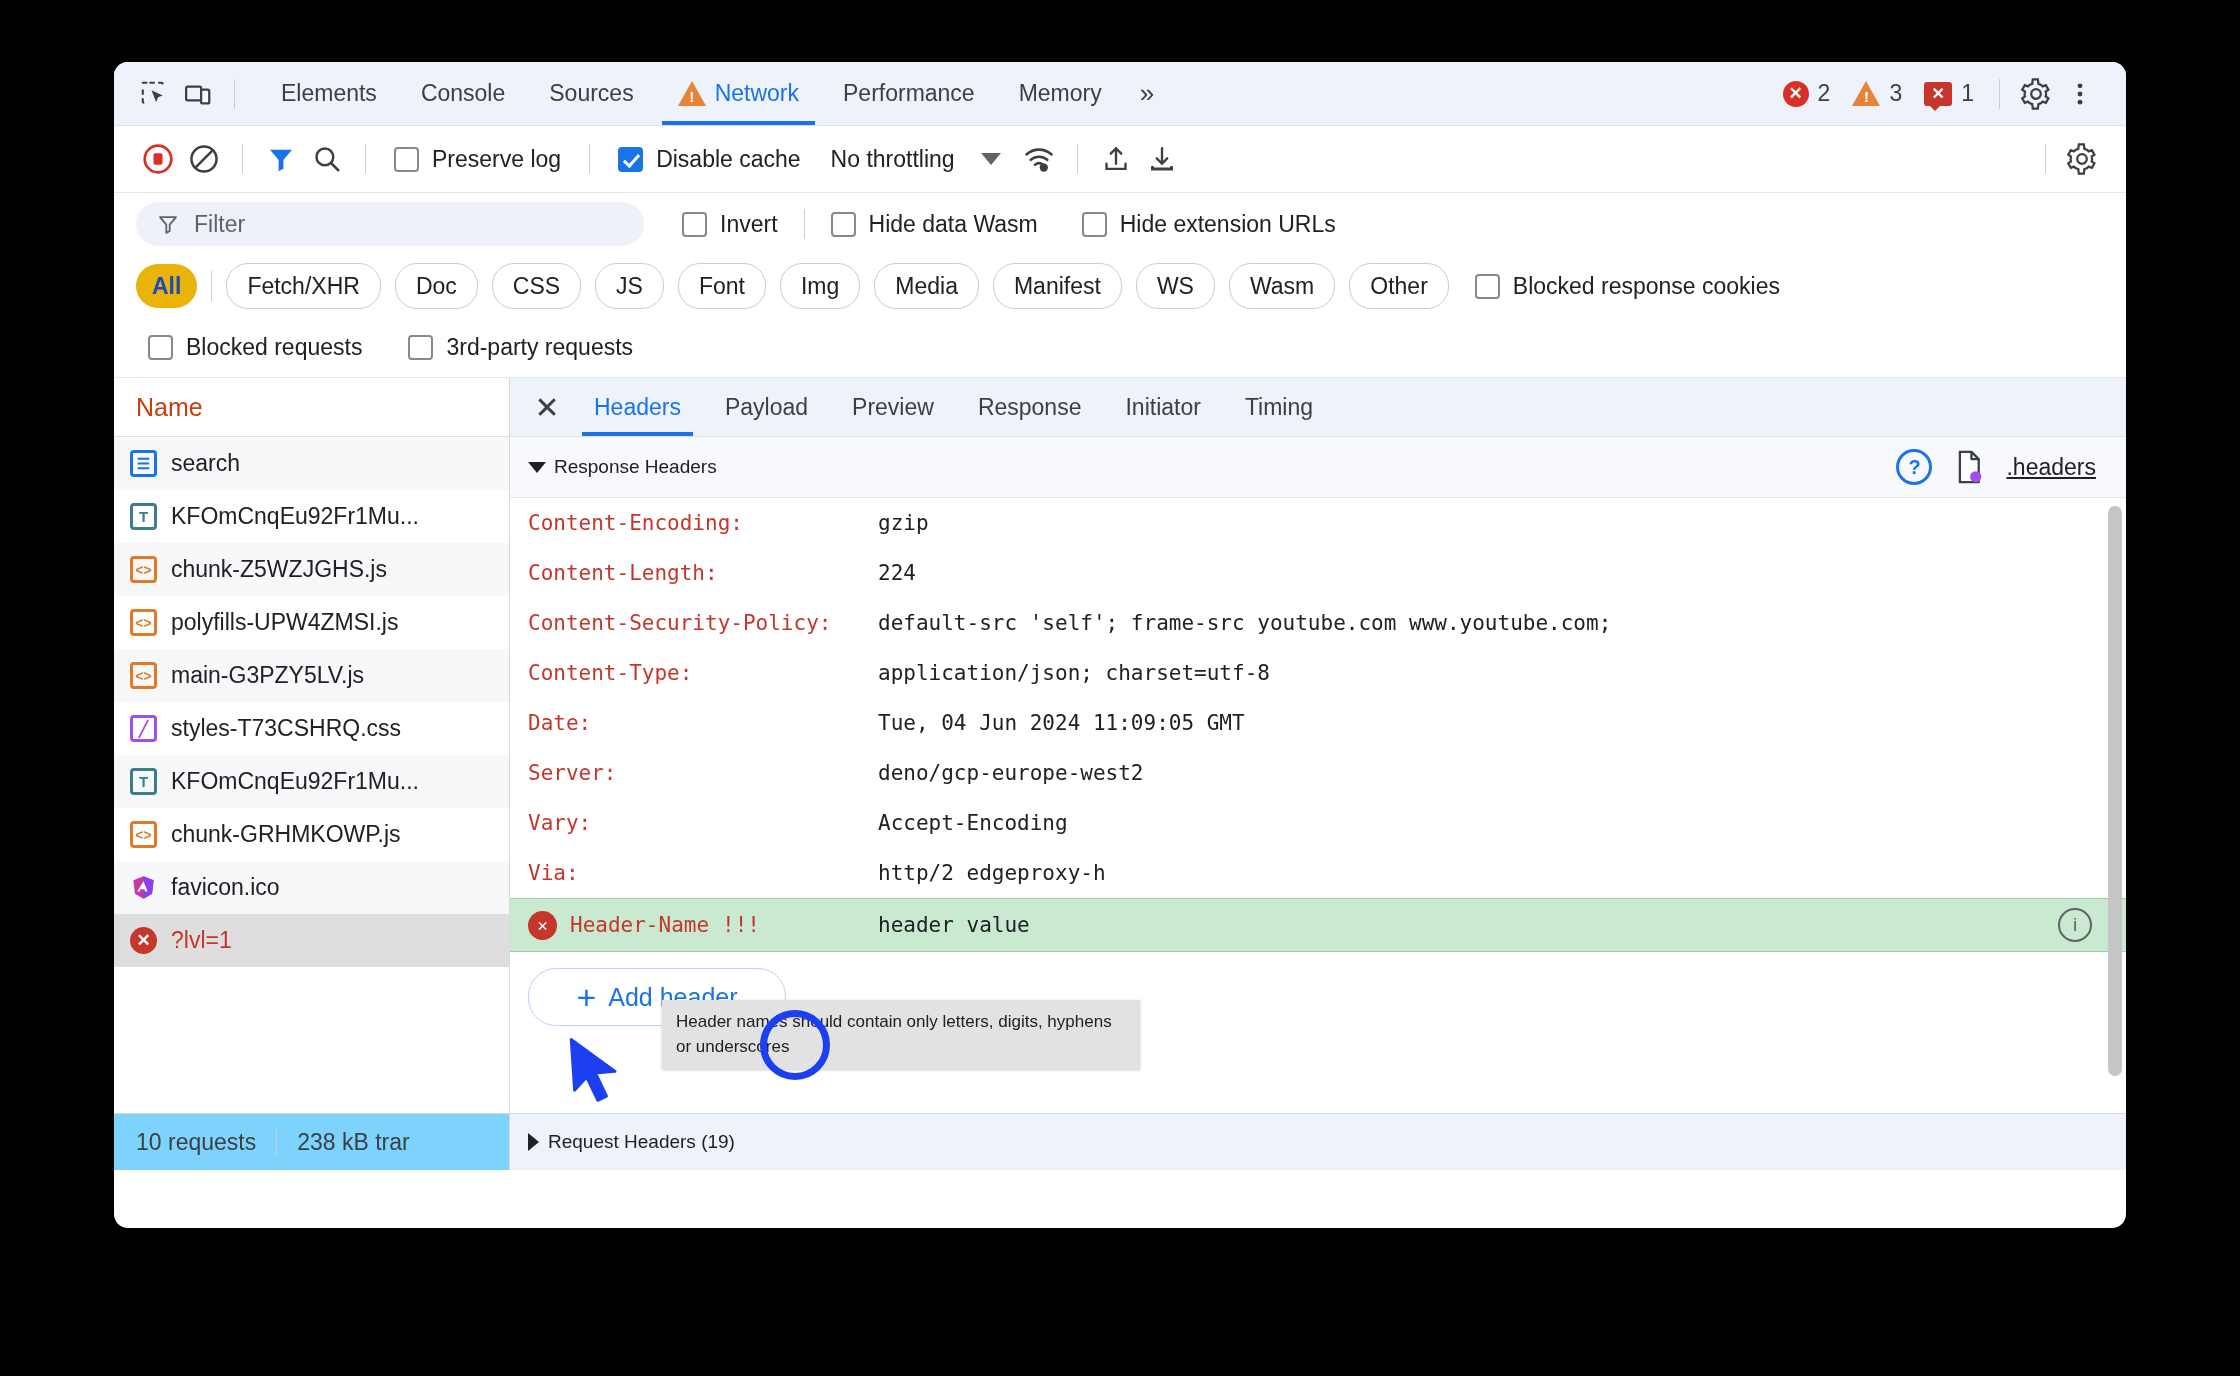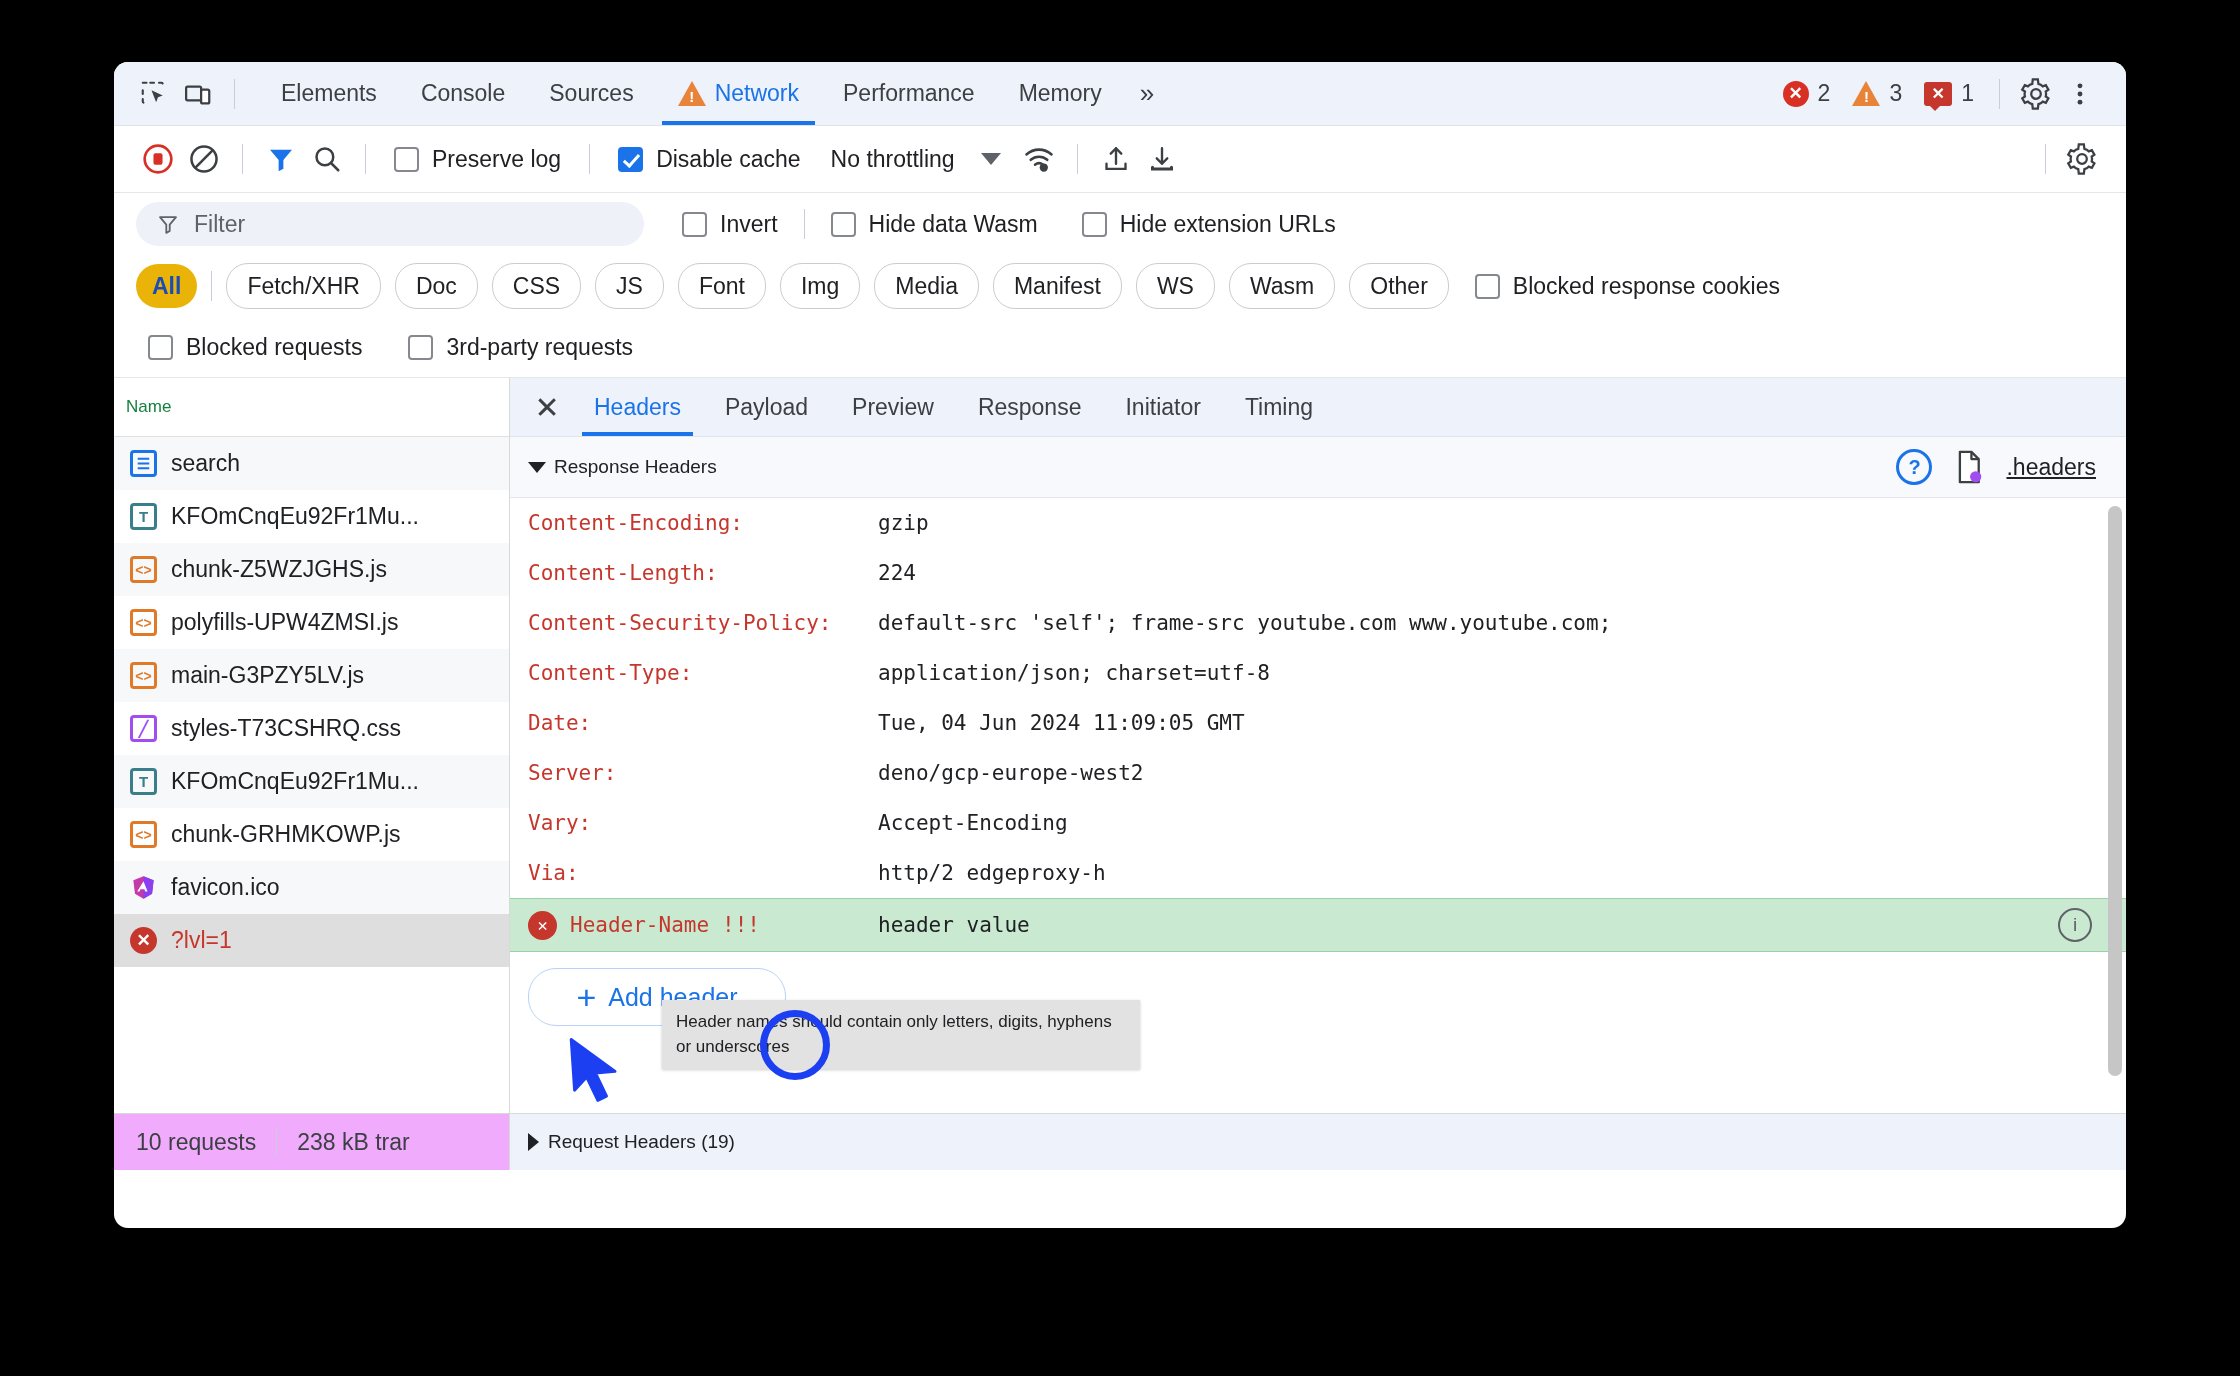--- a/index.html
+++ b/index.html
@@ -99,21 +99,21 @@
 
   .chiprow2{
     height:60px;background:#fff;display:flex;align-items:center;padding:0 22px;
     border-bottom:1px solid #e6e6e6;
   }
 
   
   .split{display:flex;height:calc(1166px - 62px - 63px - 66px - 62px - 62px - 60px - 56px);}
   .sidebar{width:396px;border-right:1px solid #d9d9d9;box-sizing:border-box;background:#fff;
     display:flex;flex-direction:column;}
-  .sb-head{height:58px;display:flex;align-items:center;padding:0 12px;font-size:17px;color:#15803d;
+  .sb-head{height:58px;display:flex;align-items:center;padding:0 22px;font-size:25px;color:#c2410c;
     border-bottom:1px solid #e0e0e0;background:#fff;}
   .sb-list{flex:1;overflow:hidden;}
   .sb-row{height:53px;display:flex;align-items:center;gap:14px;padding:0 16px;font-size:23px;color:#202124;cursor:pointer;}
   .sb-row.alt{background:#f7f8fa;}
   .sb-row.selected{background:#dedede;}
   .sb-row.selected .sb-name{color:#c5372c;}
   .sb-name{white-space:nowrap;overflow:hidden;}
 
   .ficon{width:27px;height:27px;flex:none;border-radius:4px;box-sizing:border-box;
      display:flex;align-items:center;justify-content:center;font-size:15px;font-weight:bold;}
@@ -175,21 +175,21 @@
     font-size:17px;line-height:1.45;padding:10px 14px;box-sizing:border-box;z-index:40;
     box-shadow:0 1px 3px rgba(0,0,0,.2);
   }
 
   .scrollbar{
     position:absolute;right:4px;top:8px;width:14px;height:570px;background:#c6c6c6;border-radius:7px;
     cursor:pointer;
   }
 
   
-  .footer{height:56px;display:flex;align-items:stretch;border-top:1px solid #d9d9d9;background:#f0abfc;}
+  .footer{height:56px;display:flex;align-items:stretch;border-top:1px solid #d9d9d9;background:#7dd3fc;}
   .foot-left{width:396px;box-sizing:border-box;border-right:1px solid #d9d9d9;
     display:flex;align-items:center;padding:0 22px;gap:0;overflow:hidden;white-space:nowrap;}
   .foot-txt{font-size:23px;color:#3c4043;}
   .foot-sep{width:1px;height:28px;background:#c8cdd8;margin:0 20px;}
   .foot-right{flex:1;background:#eef2fb;display:flex;align-items:center;padding:0 18px;gap:9px;}
 
   
   .anno-circle{
     position:absolute;left:760px;top:1010px;width:56px;height:56px;
     border:7px solid #1c3ff2;border-radius:50%;z-index:60;

